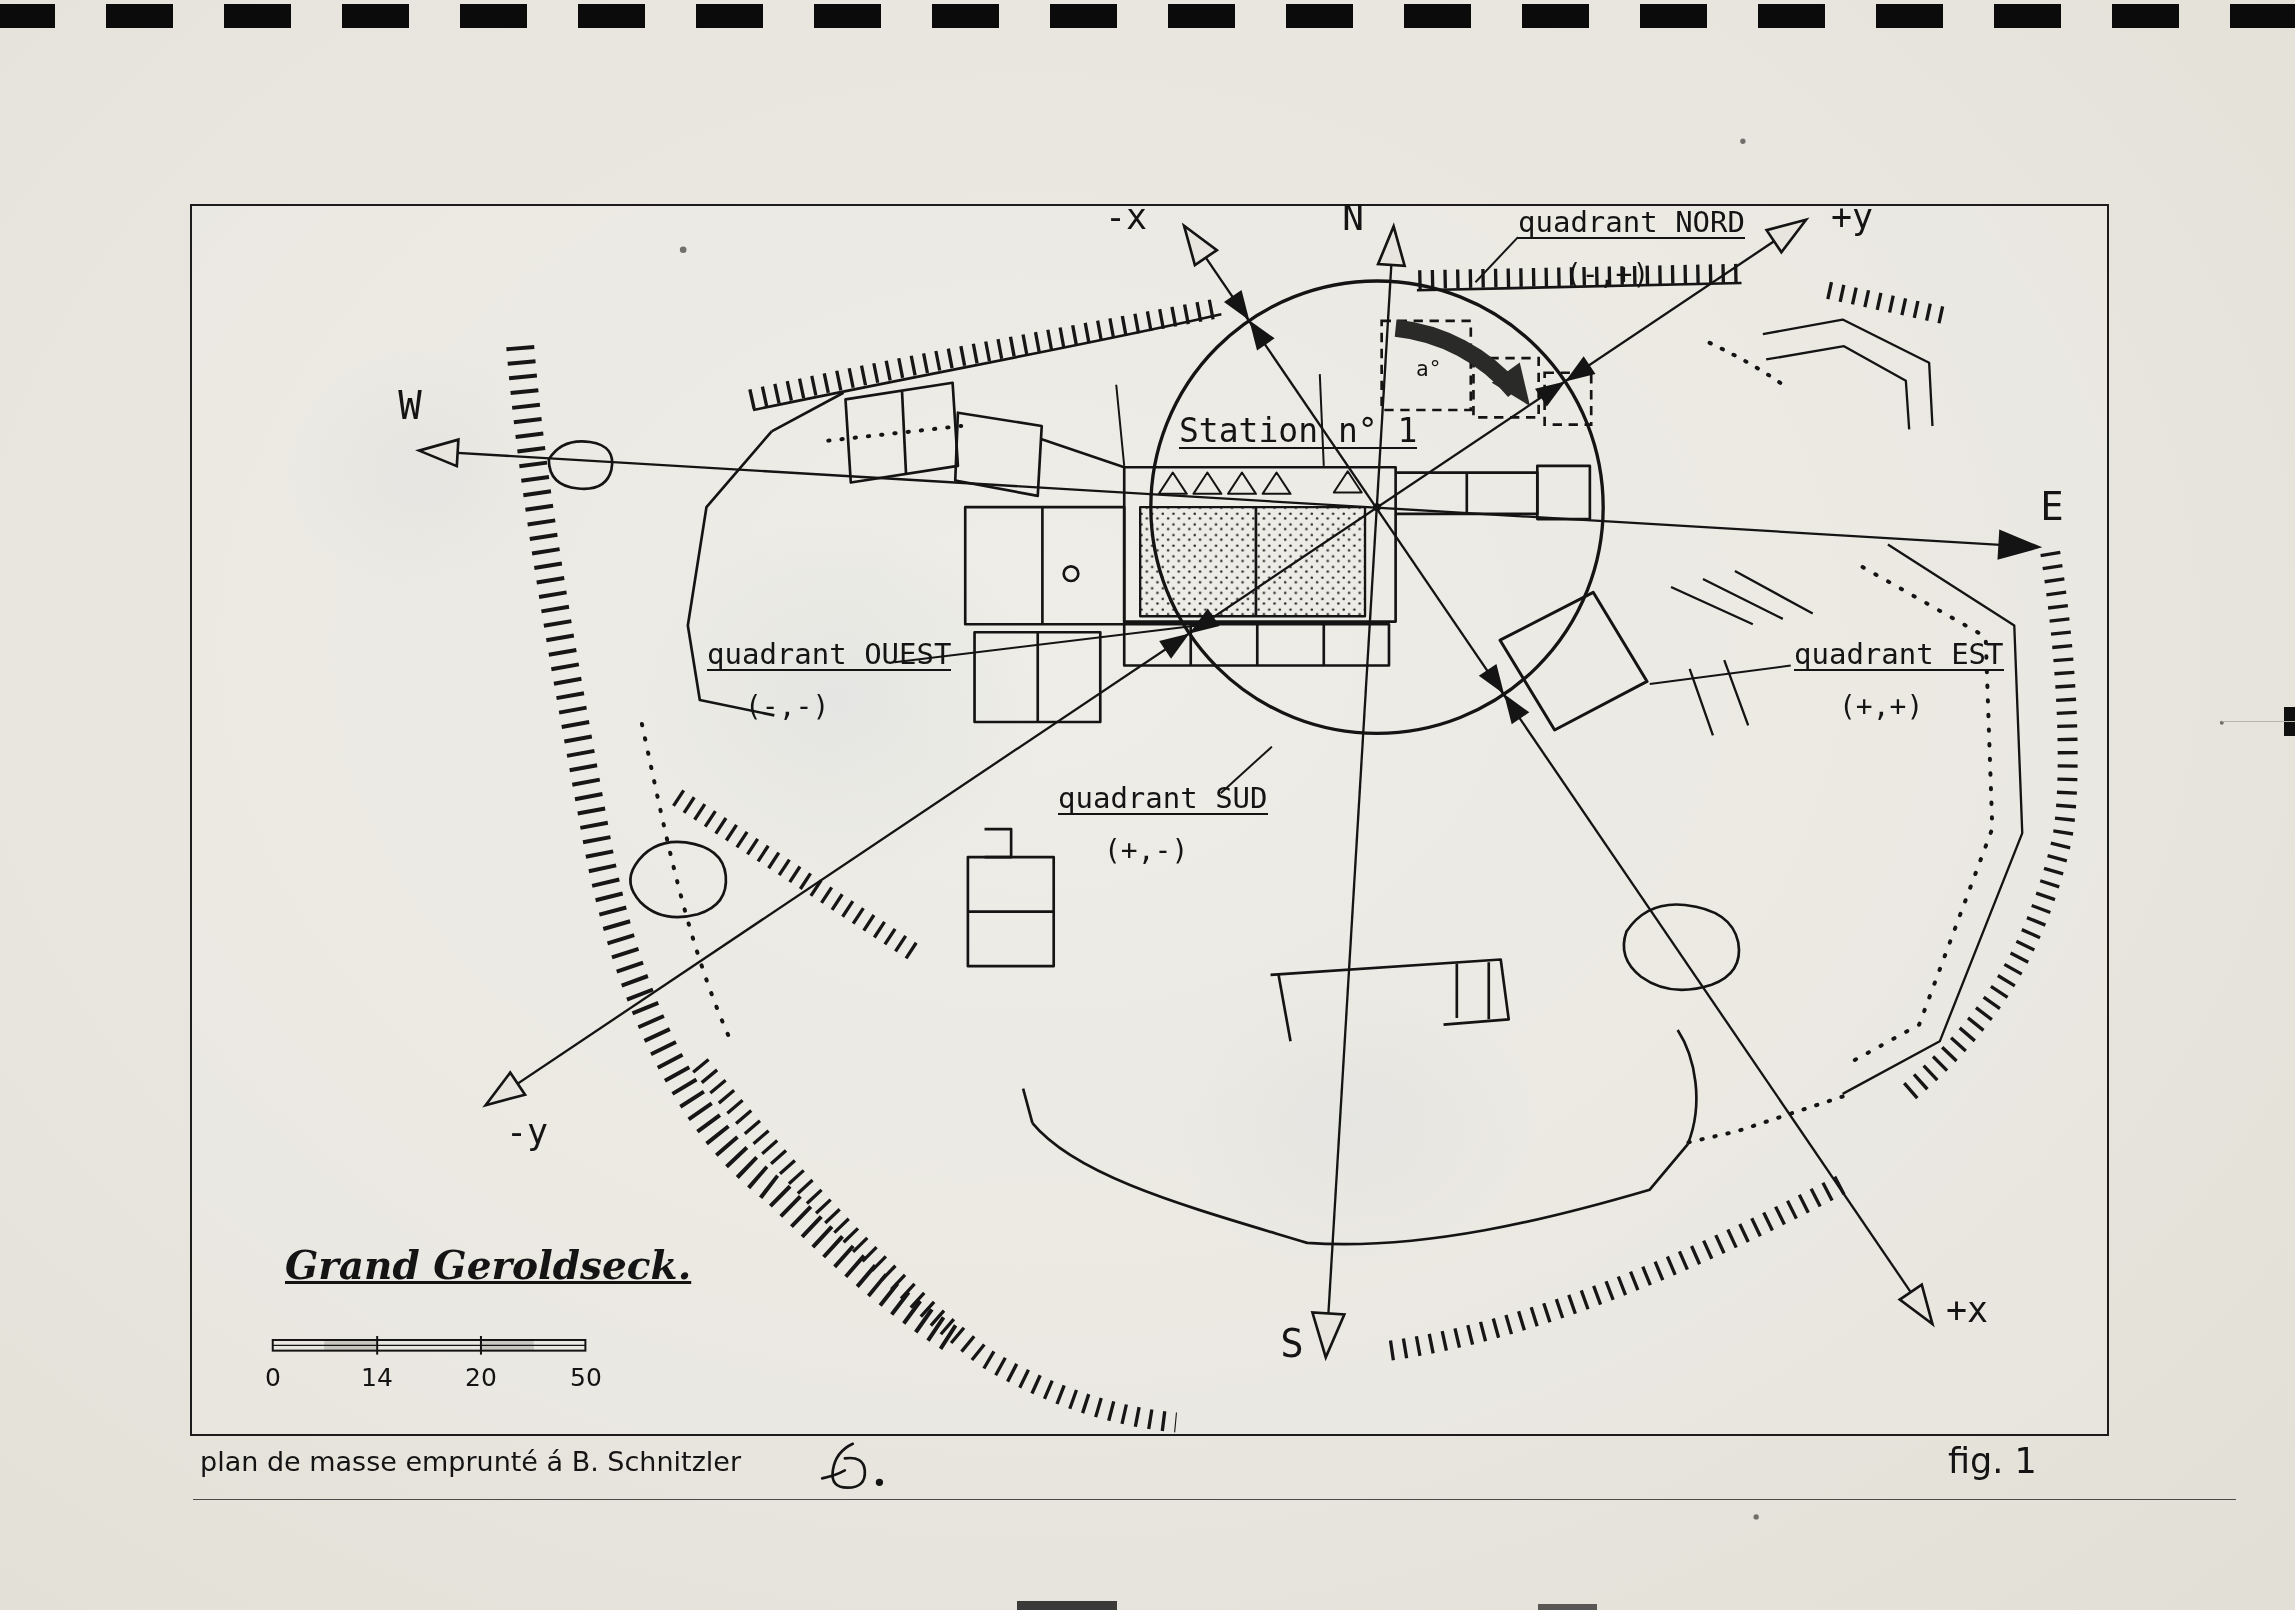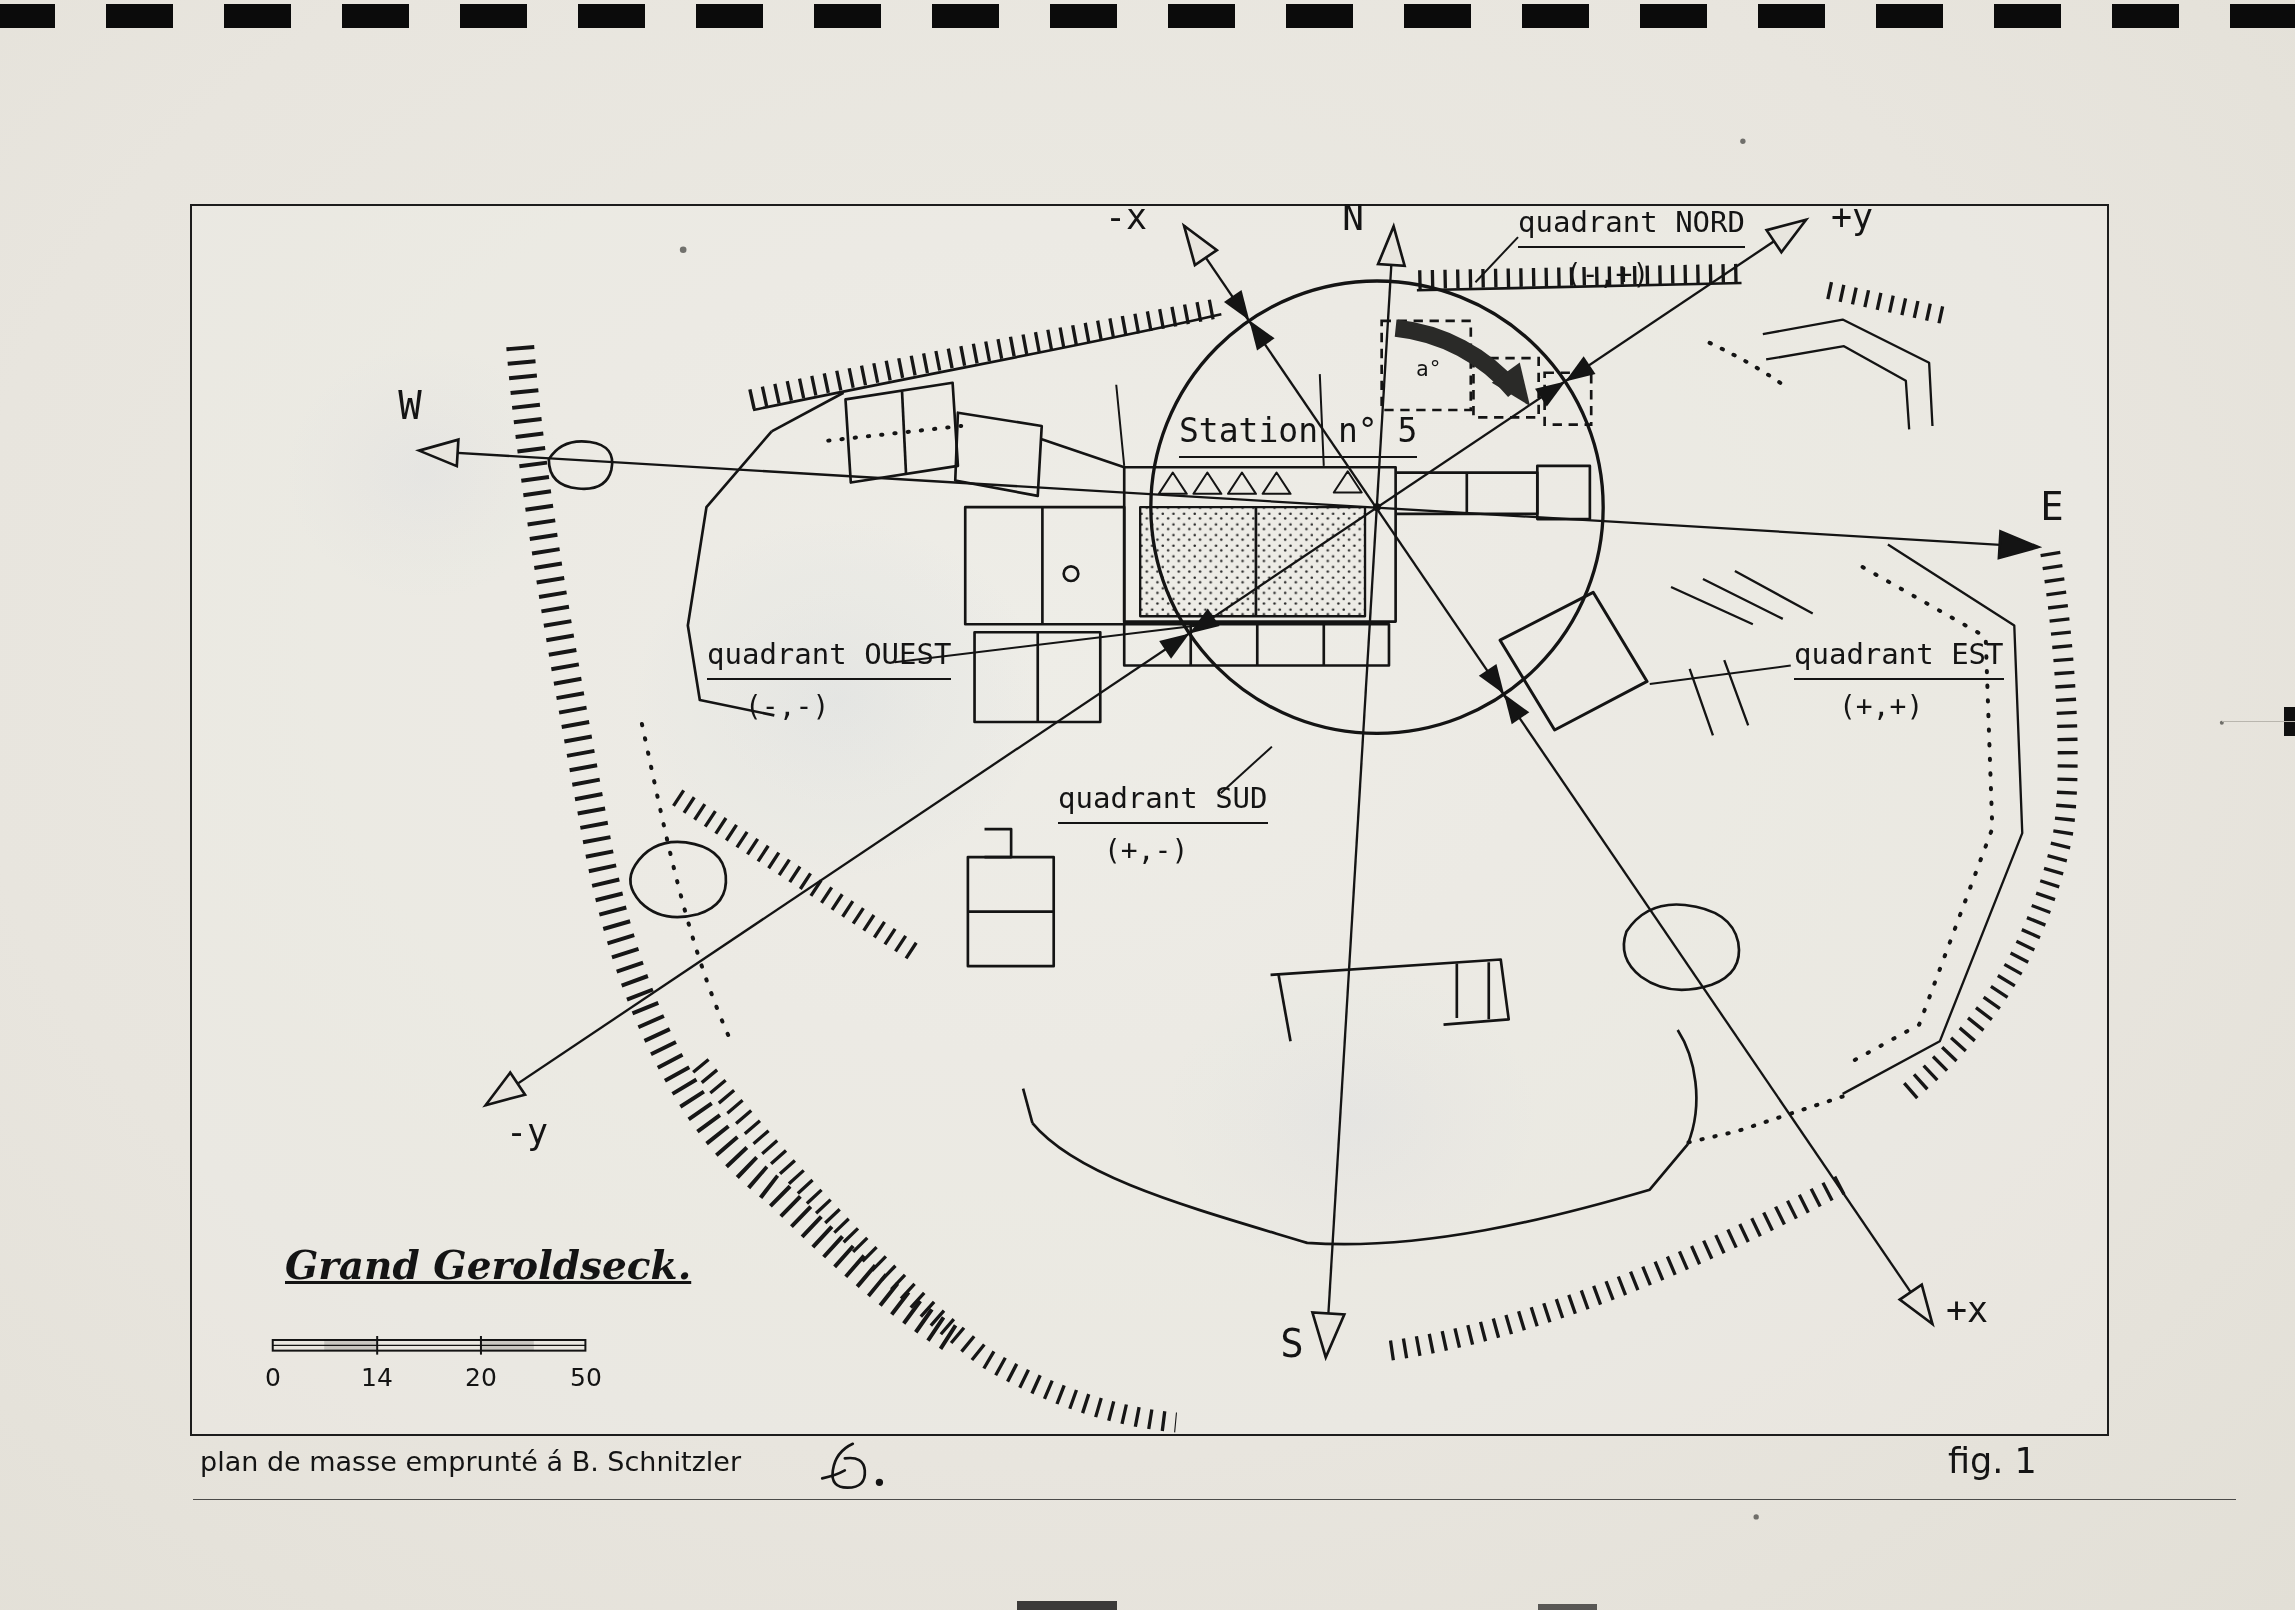--- a/index.html
+++ b/index.html
@@ -7,21 +7,21 @@
   .page{position:relative;width:2295px;height:1611px;background:
     radial-gradient(ellipse at 45% 40%, #ecebe4 0%, #e8e5de 60%, #e2dfd6 100%);
     font-family:"DejaVu Sans","Liberation Sans",sans-serif;}
   .perf{position:absolute;left:-12px;right:0;top:4px;height:24px;
     background:repeating-linear-gradient(90deg,#0b0b0b 0 67px,rgba(0,0,0,0) 67px 118px);}
   .frame{position:absolute;left:190px;top:204px;width:1915px;height:1228px;
     border:2px solid #1c1c1c;background:rgba(255,255,255,0.12);}
   svg.plan{position:absolute;left:0;top:0;width:2295px;height:1611px;}
   .lbl{position:absolute;font-family:"DejaVu Sans Mono","Liberation Mono",monospace;
     color:#141414;white-space:nowrap;line-height:1;}
-  .ul{border-bottom:2px solid #141414;padding-bottom:9px;}
+  .ul{border-bottom:2px solid #141414;padding-bottom:0;}
   .ctr{transform:translate(-50%,0);}
   .serif-it{font-family:"DejaVu Serif","Liberation Serif",serif;font-style:italic;font-weight:600;}
   .sans{font-family:"DejaVu Sans","Liberation Sans",sans-serif;}
   .rule{position:absolute;left:193px;top:1499px;width:2043px;height:1.3px;background:#4a4a48;}
   .edge-mark{position:absolute;right:0;top:707px;width:10.6px;height:29px;background:#101010;}
   .crease{position:absolute;right:0;top:721px;width:73px;height:1.3px;background:#b9b6ae;}
   .bdash1{position:absolute;left:1017px;top:1601px;width:100px;height:9.3px;background:#1c1c1c;opacity:.85;}
   .bdash2{position:absolute;left:1538px;top:1604px;width:59px;height:7.3px;background:#1c1c1c;opacity:.7;}
   .tint{position:absolute;border-radius:50%;pointer-events:none;}
 </style>
@@ -209,21 +209,21 @@
 
   <div class="lbl ctr" style="left:410px;top:386px;font-size:39px;">W</div>
   <div class="lbl ctr" style="left:2052px;top:487px;font-size:39px;">E</div>
   <div class="lbl ctr" style="left:1353px;top:200px;font-size:36px;">N</div>
   <div class="lbl ctr" style="left:1292px;top:1324px;font-size:39px;">S</div>
   <div class="lbl ctr" style="left:1126px;top:200px;font-size:35px;">-x</div>
   <div class="lbl ctr" style="left:1852px;top:200px;font-size:35px;">+y</div>
   <div class="lbl ctr" style="left:1967px;top:1293px;font-size:35px;">+x</div>
   <div class="lbl ctr" style="left:527px;top:1115px;font-size:35px;">-y</div>
 
-  <div class="lbl ul" style="left:1179px;top:414px;font-size:33px;">Station n° 5</div>
+  <div class="lbl ul" style="left:1179px;top:414px;font-size:33px;">Station n° 1</div>
   <div class="lbl" style="left:1416px;top:359px;font-size:21px;">a°</div>
 
   <div class="lbl ul" style="left:1518px;top:208px;font-size:29px;">quadrant NORD</div>
   <div class="lbl" style="left:1565px;top:261px;font-size:28px;">(-,+)</div>
 
   <div class="lbl ul" style="left:1794px;top:640px;font-size:29px;">quadrant EST</div>
   <div class="lbl" style="left:1839px;top:693px;font-size:28px;">(+,+)</div>
 
   <div class="lbl ul" style="left:1058px;top:784px;font-size:29px;">quadrant SUD</div>
   <div class="lbl" style="left:1104px;top:837px;font-size:28px;">(+,-)</div>

